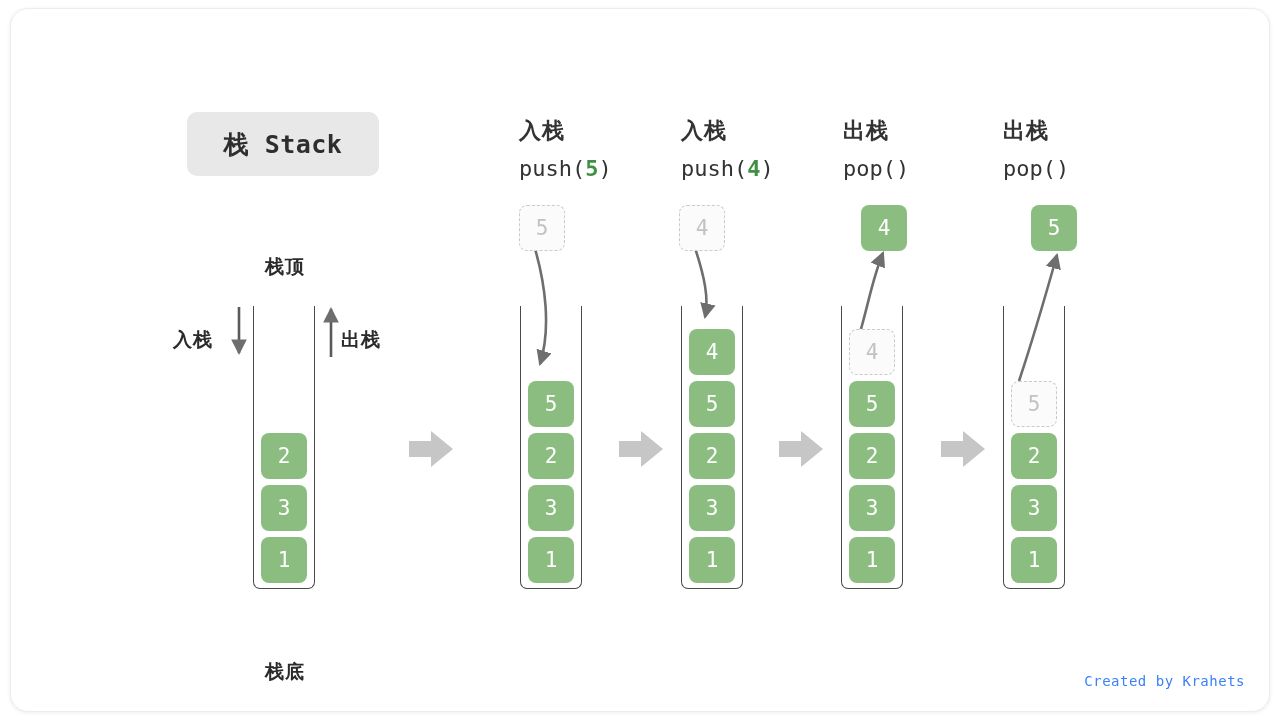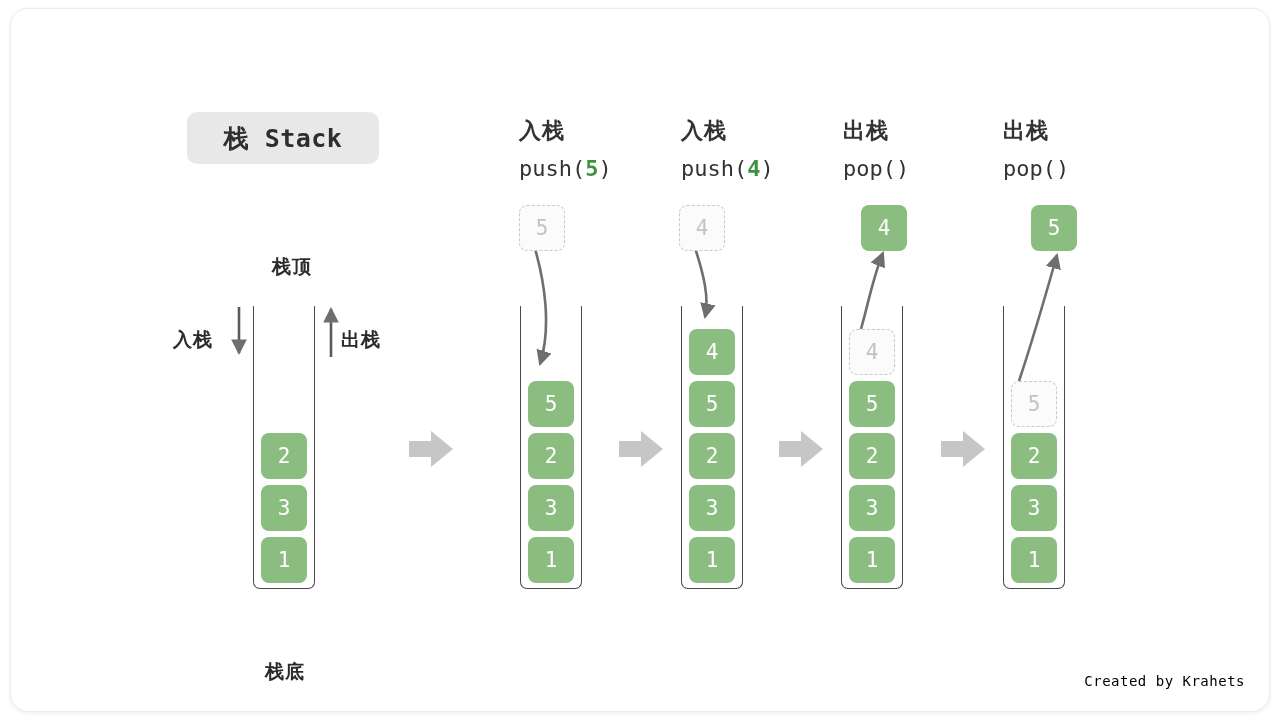--- a/index.html
+++ b/index.html
@@ -26,21 +26,21 @@
     box-sizing: border-box;
     overflow: hidden;
   }
 
   
   .title-chip {
     position: absolute;
     left: 176px;
     top: 103px;
     width: 192px;
-    height: 52px;
+    height: 64px;
     background: #e8e8e8;
     border-radius: 10px;
     display: flex;
     align-items: center;
     justify-content: center;
     font-family: "DejaVu Sans Mono", monospace;
     font-size: 25px;
     font-weight: bold;
     color: #2e2e2e;
     letter-spacing: 0.5px;
@@ -115,21 +115,21 @@
     pointer-events: none;
   }
 
   
   .footer {
     position: absolute;
     right: 24px;
     bottom: 22px;
     font-family: "DejaVu Sans Mono", monospace;
     font-size: 14px;
-    color: #000000;
+    color: #3b82f6;
     letter-spacing: 0.5px;
   }
 </style>
 </head>
 <body>
 
 <div class="canvas">
 
   <div class="title-chip">栈 Stack</div>
 
@@ -170,21 +170,21 @@
 
     <g>
       <path d="M850,320 C858,292 862,268 872,244" fill="none" stroke="#6e6e6e" stroke-width="2.6" marker-end="url(#ah)"></path>
     </g>
 
     <g>
       <path d="M1008,372 C1022,330 1035,285 1046,246" fill="none" stroke="#6e6e6e" stroke-width="2.6" marker-end="url(#ah)"></path>
     </g>
   </svg>
 
-  <div class="cn-label" style="left:254px; top:245px;margin-left:7px;">栈顶</div>
+  <div class="cn-label" style="left:254px; top:245px;">栈顶</div>
   <div class="cn-label" style="left:254px; top:650px;">栈底</div>
   <div class="cn-label" style="left:162px; top:318px;">入栈</div>
   <div class="cn-label" style="left:330px; top:318px;">出栈</div>
 
   <div class="stack-wrap">
     <div class="stack-tube" style="left:242px; top:297px; height:283px;"></div>
     <div class="cell solid" style="left:250px; top:424px;">2</div>
     <div class="cell solid" style="left:250px; top:476px;">3</div>
     <div class="cell solid" style="left:250px; top:528px;">1</div>
   </div>

